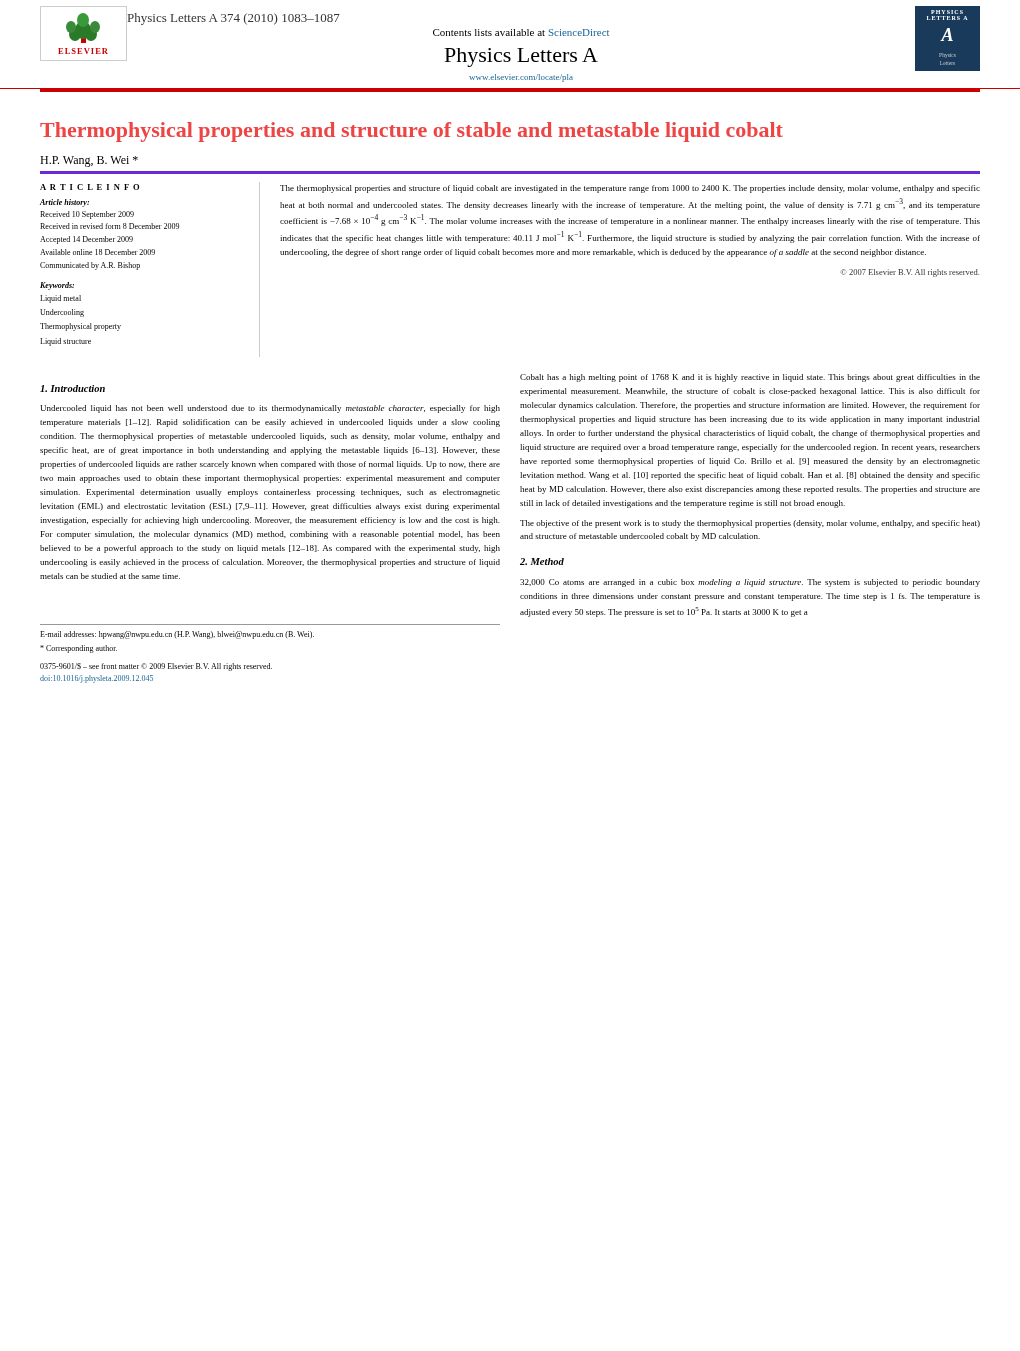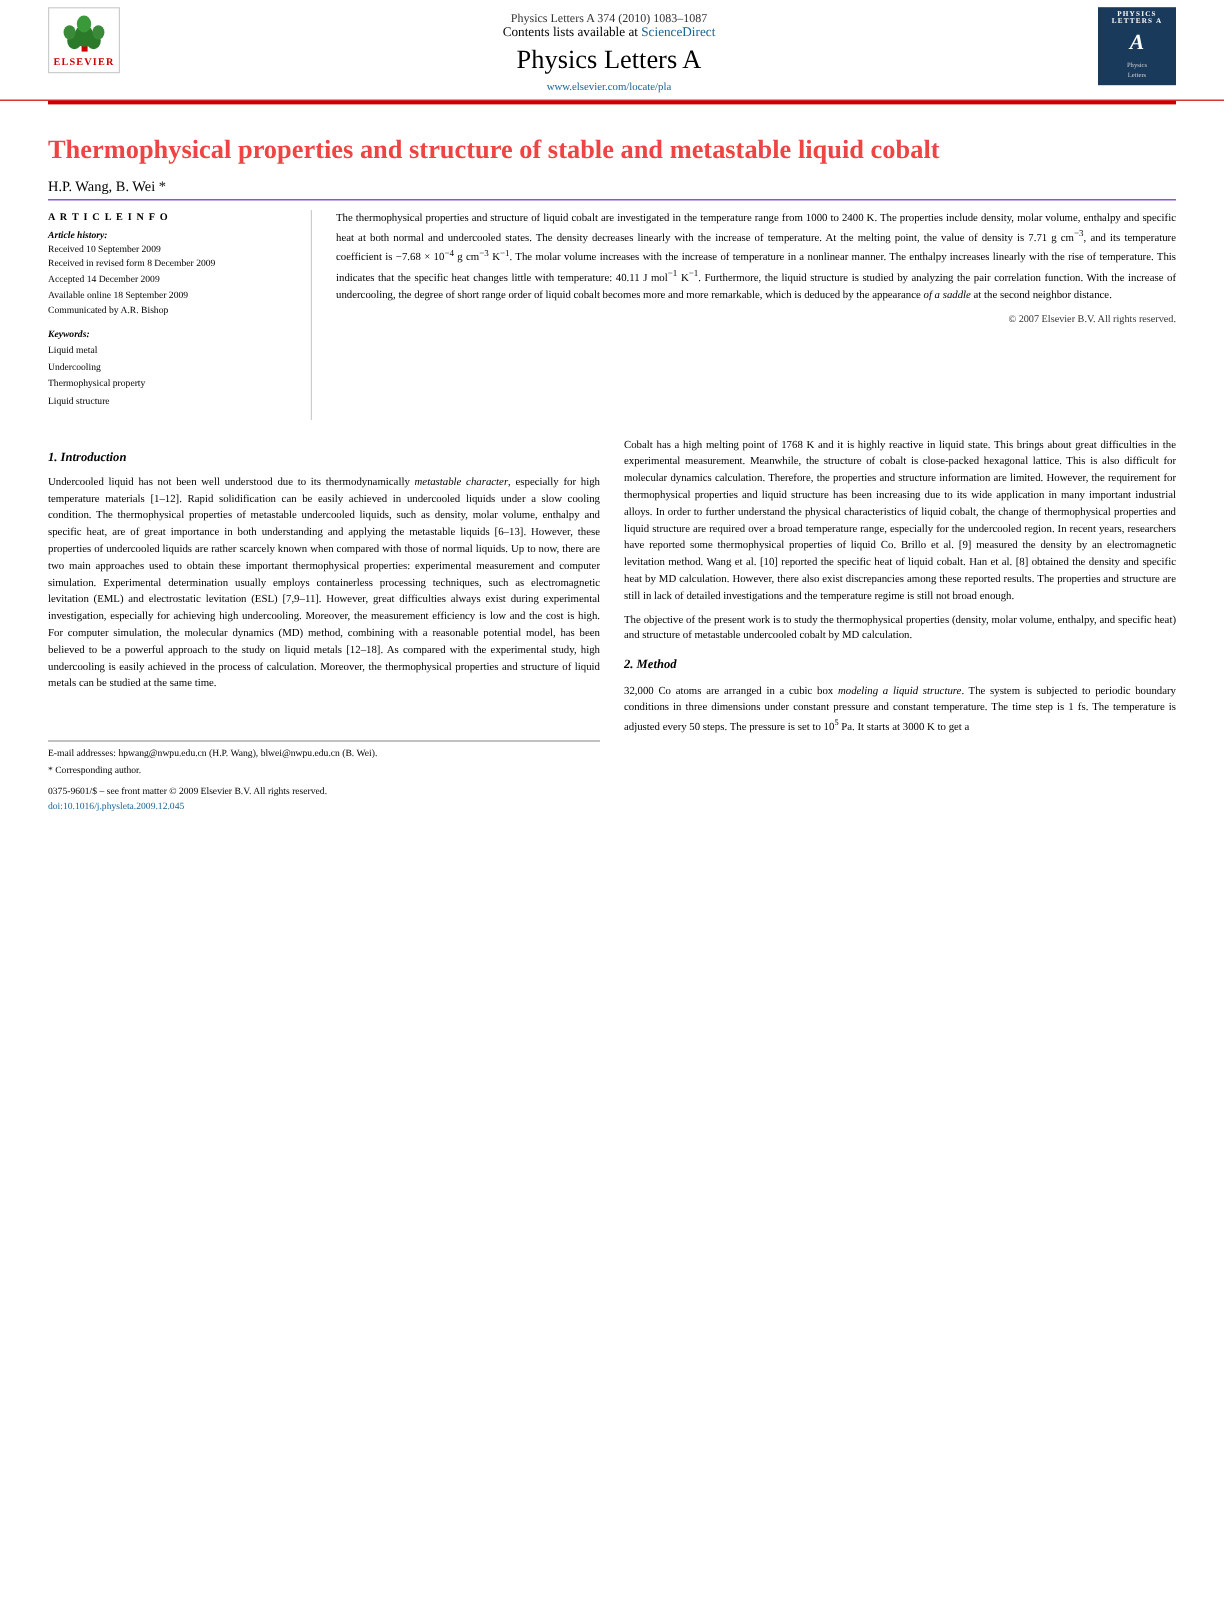--- a/index.html
+++ b/index.html
@@ -22,23 +22,23 @@
     
     .journal-header {
       padding: 6px 40px 0 40px;
       display: flex;
       align-items: flex-start;
       justify-content: space-between;
       border-bottom: 1px solid #c00;
     }
 
     .journal-citation {
-      text-align: center;
+      text-align: left;
       flex: 1;
-      font-size: 10px;
+      font-size: 13px;
       color: #333;
       padding-top: 4px;
     }
 
     .journal-title-header {
       text-align: center;
       flex: 1;
     }
 
     .journal-title-header h2 {
@@ -105,21 +105,21 @@
       font-style: italic;
       color: #333;
       margin-bottom: 10px;
     }
 
     
     .article-meta {
       display: flex;
       gap: 20px;
       margin-bottom: 14px;
-      border-top: 1px solid #6d28d9;
+      border-top: 3px solid #6d28d9;
       padding-top: 8px;
     }
 
     .article-info-col {
       width: 220px;
       min-width: 220px;
       font-size: 8.5px;
       border-right: 1px solid #ccc;
       padding-right: 14px;
     }
@@ -227,21 +227,21 @@
       margin-top: 6px;
       font-size: 8px;
     }
 
     
     .elsevier-tree-container {
       display: flex;
       flex-direction: column;
       align-items: center;
       justify-content: center;
-      width: 60px;
+      width: 87px;
       height: 55px;
       border: 1px solid #ccc;
       background: #fff;
     }
 
     .elsevier-wordmark {
       font-size: 8.5px;
       font-weight: bold;
       color: #c00;
       letter-spacing: 1px;
@@ -303,21 +303,21 @@
     <div class="article-meta">
 
       <div class="article-info-col">
         <div class="section-label">A R T I C L E   I N F O</div>
 
         <div class="info-group">
           <div class="info-group-title">Article history:</div>
           <div class="info-item">Received 10 September 2009</div>
           <div class="info-item">Received in revised form 8 December 2009</div>
           <div class="info-item">Accepted 14 December 2009</div>
-          <div class="info-item">Available online 18 September 2009</div>
+          <div class="info-item">Available online 18 December 2009</div>
           <div class="info-item">Communicated by A.R. Bishop</div>
         </div>
 
         <div class="info-group">
           <div class="info-group-title">Keywords:</div>
           <div class="keywords-list">
             <div>Liquid metal</div>
             <div>Undercooling</div>
             <div>Thermophysical property</div>
             <div>Liquid structure</div>

